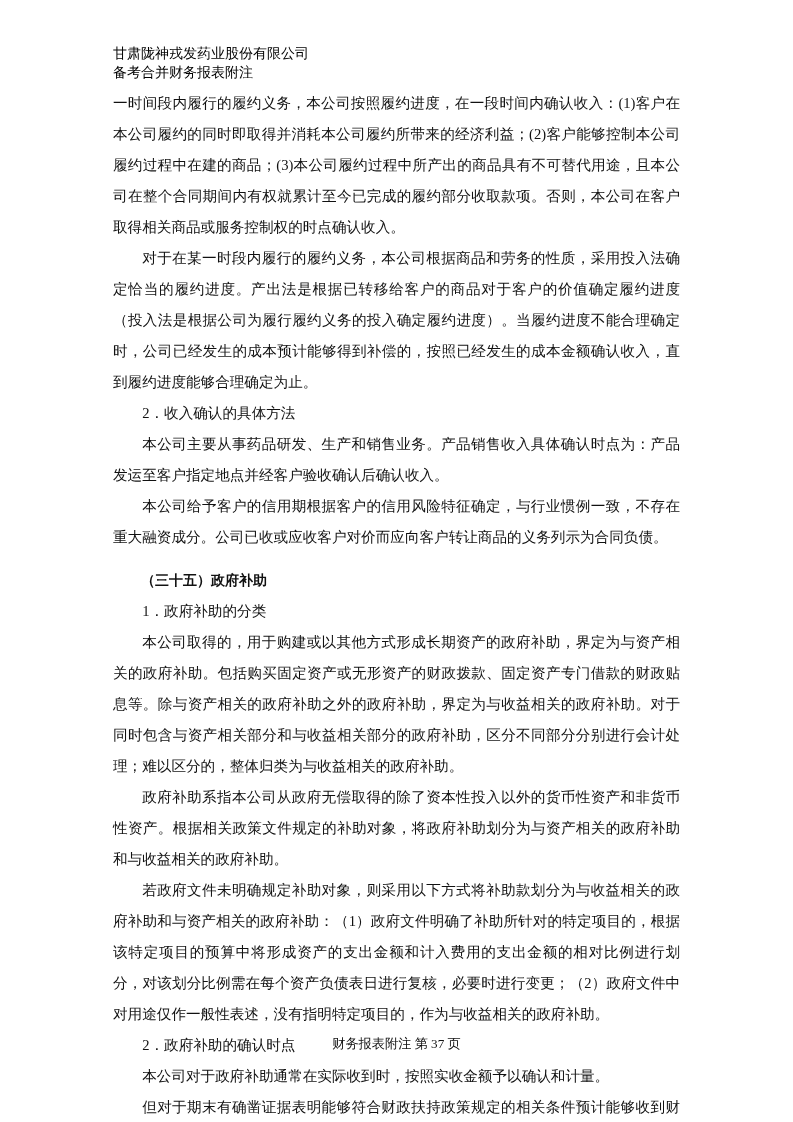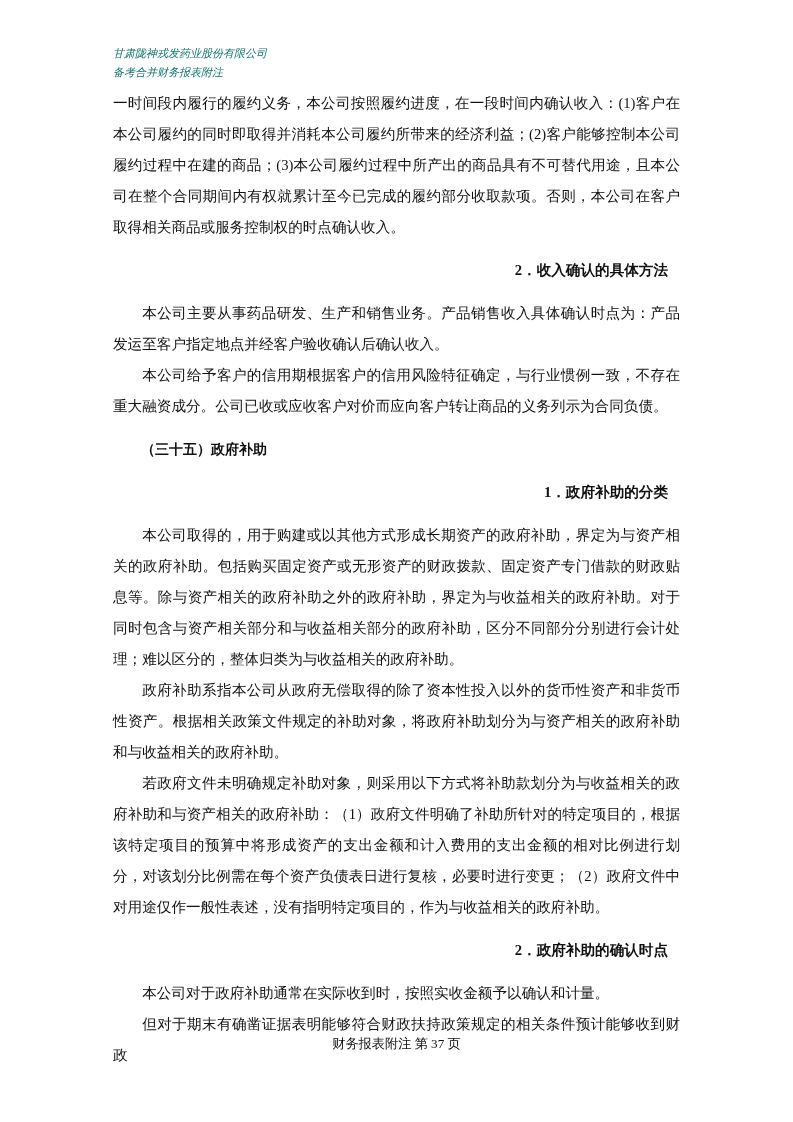--- a/index.html
+++ b/index.html
@@ -19,25 +19,24 @@
     box-sizing: border-box;
     overflow: hidden;
   }
   .content {
     position: absolute;
     left: 113px;
     top: 44px;
     width: 567px;
   }
   .header {
-    font-size: 11px;
+    font-size: 14px;
     line-height: 19px;
-    color: #0f766e;
+    color: #000000;
     margin-bottom: 6px;
-    font-style: italic;
   }
   .header div {
     white-space: nowrap;
   }
   .body-block {
     margin-top: 4px;
   }
   p.para {
     font-size: 14.6px;
     line-height: 31px;
@@ -46,25 +45,24 @@
     text-align: justify;
     text-justify: inter-ideograph;
     text-indent: 0;
   }
   p.indent {
     text-indent: 2em;
   }
   p.heading {
     font-size: 14.6px;
     line-height: 31px;
-    margin: 12px;
+    margin: 0;
     color: #111111;
-    font-weight: bold;
+    font-weight: normal;
     text-indent: 2em;
-    text-align: right;
   }
   p.heading-section {
     font-size: 14px;
     line-height: 31px;
     margin: 0;
     color: #111111;
     font-weight: bold;
     text-indent: 2em;
   }
   .spacer-small {
@@ -87,20 +85,21 @@
 
   <div class="content">
 
     <div class="header">
       <div>甘肃陇神戎发药业股份有限公司</div>
       <div>备考合并财务报表附注</div>
     </div>
 
     <div class="body-block">
       <p class="para">一时间段内履行的履约义务，本公司按照履约进度，在一段时间内确认收入：(1)客户在本公司履约的同时即取得并消耗本公司履约所带来的经济利益；(2)客户能够控制本公司履约过程中在建的商品；(3)本公司履约过程中所产出的商品具有不可替代用途，且本公司在整个合同期间内有权就累计至今已完成的履约部分收取款项。否则，本公司在客户取得相关商品或服务控制权的时点确认收入。</p>
+      <p class="para indent">对于在某一时段内履行的履约义务，本公司根据商品和劳务的性质，采用投入法确定恰当的履约进度。产出法是根据已转移给客户的商品对于客户的价值确定履约进度（投入法是根据公司为履行履约义务的投入确定履约进度）。当履约进度不能合理确定时，公司已经发生的成本预计能够得到补偿的，按照已经发生的成本金额确认收入，直到履约进度能够合理确定为止。</p>
       <p class="heading">2．收入确认的具体方法</p>
       <p class="para indent">本公司主要从事药品研发、生产和销售业务。产品销售收入具体确认时点为：产品发运至客户指定地点并经客户验收确认后确认收入。</p>
       <p class="para indent">本公司给予客户的信用期根据客户的信用风险特征确定，与行业惯例一致，不存在重大融资成分。公司已收或应收客户对价而应向客户转让商品的义务列示为合同负债。</p>
       <div class="spacer-small"></div>
       <p class="heading-section">（三十五）政府补助</p>
       <p class="heading">1．政府补助的分类</p>
       <p class="para indent">本公司取得的，用于购建或以其他方式形成长期资产的政府补助，界定为与资产相关的政府补助。包括购买固定资产或无形资产的财政拨款、固定资产专门借款的财政贴息等。除与资产相关的政府补助之外的政府补助，界定为与收益相关的政府补助。对于同时包含与资产相关部分和与收益相关部分的政府补助，区分不同部分分别进行会计处理；难以区分的，整体归类为与收益相关的政府补助。</p>
       <p class="para indent">政府补助系指本公司从政府无偿取得的除了资本性投入以外的货币性资产和非货币性资产。根据相关政策文件规定的补助对象，将政府补助划分为与资产相关的政府补助和与收益相关的政府补助。</p>
       <p class="para indent">若政府文件未明确规定补助对象，则采用以下方式将补助款划分为与收益相关的政府补助和与资产相关的政府补助：（1）政府文件明确了补助所针对的特定项目的，根据该特定项目的预算中将形成资产的支出金额和计入费用的支出金额的相对比例进行划分，对该划分比例需在每个资产负债表日进行复核，必要时进行变更；（2）政府文件中对用途仅作一般性表述，没有指明特定项目的，作为与收益相关的政府补助。</p>
       <p class="heading">2．政府补助的确认时点</p>

